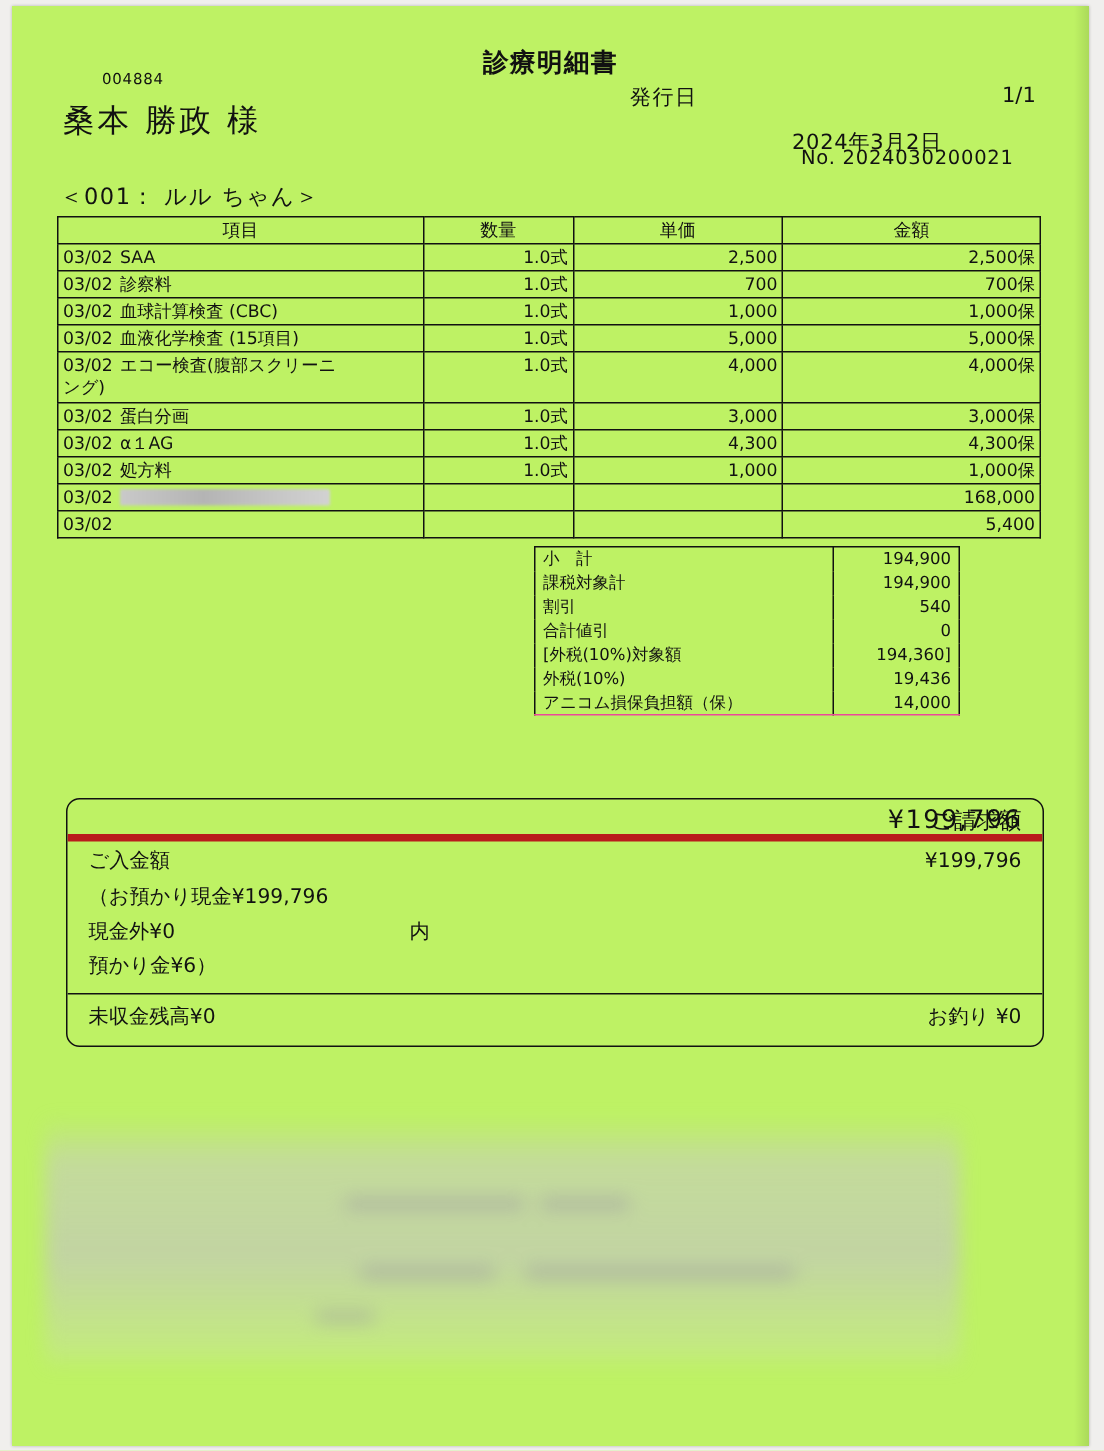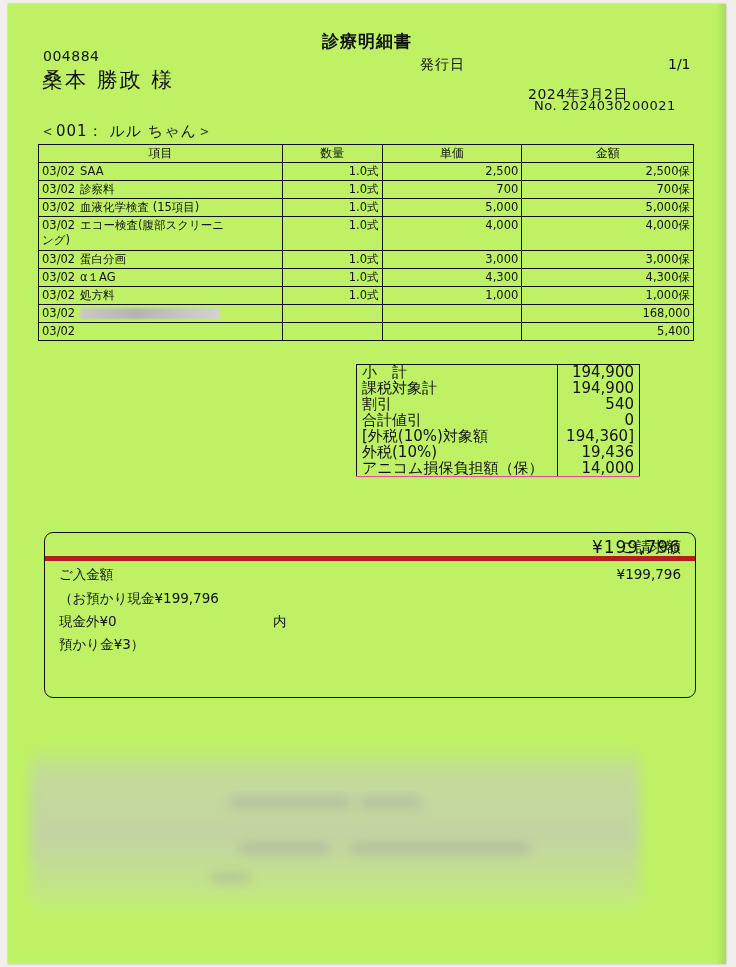--- a/index.html
+++ b/index.html
@@ -25,22 +25,22 @@
   .doc-title {
     position: absolute;
     left: 0; right: 0; top: 26px;
     text-align: center;
     font-size: 17px;
     font-weight: bold;
     letter-spacing: 1px;
   }
   .receipt-no {
     position: absolute;
-    left: 35px; top: 44px;
-    font-size: 14px;
+    left: 60px; top: 44px;
+    font-size: 10px;
     letter-spacing: .5px;
   }
   .customer-name {
     position: absolute;
     left: 34px; top: 62px;
     font-size: 21px;
     letter-spacing: 2px;
   }
   .issue-label {
     position: absolute;
@@ -106,21 +106,21 @@
     vertical-align: middle;
     border-radius: 1px;
   }
 
   
   .totals {
     position: absolute;
     left: 348px; top: 360px;
     width: 284px;
     border-collapse: collapse;
-    font-size: 15px;
+    font-size: 11px;
   }
   .totals td {
     border-left: 1px solid #111;
     border-right: 1px solid #111;
     padding: 0 5px;
     height: 16px;
     line-height: 15px;
   }
   .totals tr:first-child td { border-top: 1px solid #111; }
   .totals tr:last-child td { border-bottom: 1px solid #ec4899; }
@@ -210,20 +210,26 @@
           <td class="price">2,500</td>
           <td class="amt">2,500保</td>
         </tr>
         <tr>
           <td class="name"><span class="date">03/02</span>診察料</td>
           <td class="qty">1.0式</td>
           <td class="price">700</td>
           <td class="amt">700保</td>
         </tr>
         <tr>
+          <td class="name"><span class="date">03/02</span>血球計算検査 (CBC)</td>
+          <td class="qty">1.0式</td>
+          <td class="price">1,000</td>
+          <td class="amt">1,000保</td>
+        </tr>
+        <tr>
           <td class="name"><span class="date">03/02</span>血液化学検査 (15項目)</td>
           <td class="qty">1.0式</td>
           <td class="price">5,000</td>
           <td class="amt">5,000保</td>
         </tr>
         <tr class="row-tall">
           <td class="name"><span class="date">03/02</span>エコー検査(腹部スクリーニ<br>ング)</td>
           <td class="qty">1.0式</td>
           <td class="price">4,000</td>
           <td class="amt">4,000保</td>
@@ -304,21 +310,25 @@
       <span class="r">¥199,796</span>
     </div>
     <div class="payrow line">
       <span>（お預かり現金¥199,796</span>
     </div>
     <div class="payrow line">
       <span>現金外¥0</span>
       <span class="mid">内</span>
     </div>
     <div class="payrow line">
-      <span>預かり金¥3）</span>
+      <span>預かり金¥6）</span>
+    </div>
+    <div class="payrow balance">
+      <span>未収金残高¥0</span>
+      <span class="r">お釣り  ¥0</span>
     </div>
   </div>
 
   <div class="bottom-redaction">
     <div class="smudge" style="left:200px; top:54px; width:120px; height:9px;"></div>
     <div class="smudge" style="left:330px; top:54px; width:60px; height:9px;"></div>
     <div class="smudge" style="left:210px; top:100px; width:90px; height:9px;"></div>
     <div class="smudge" style="left:320px; top:100px; width:180px; height:9px;"></div>
     <div class="smudge" style="left:180px; top:130px; width:40px; height:8px;"></div>
   </div>

